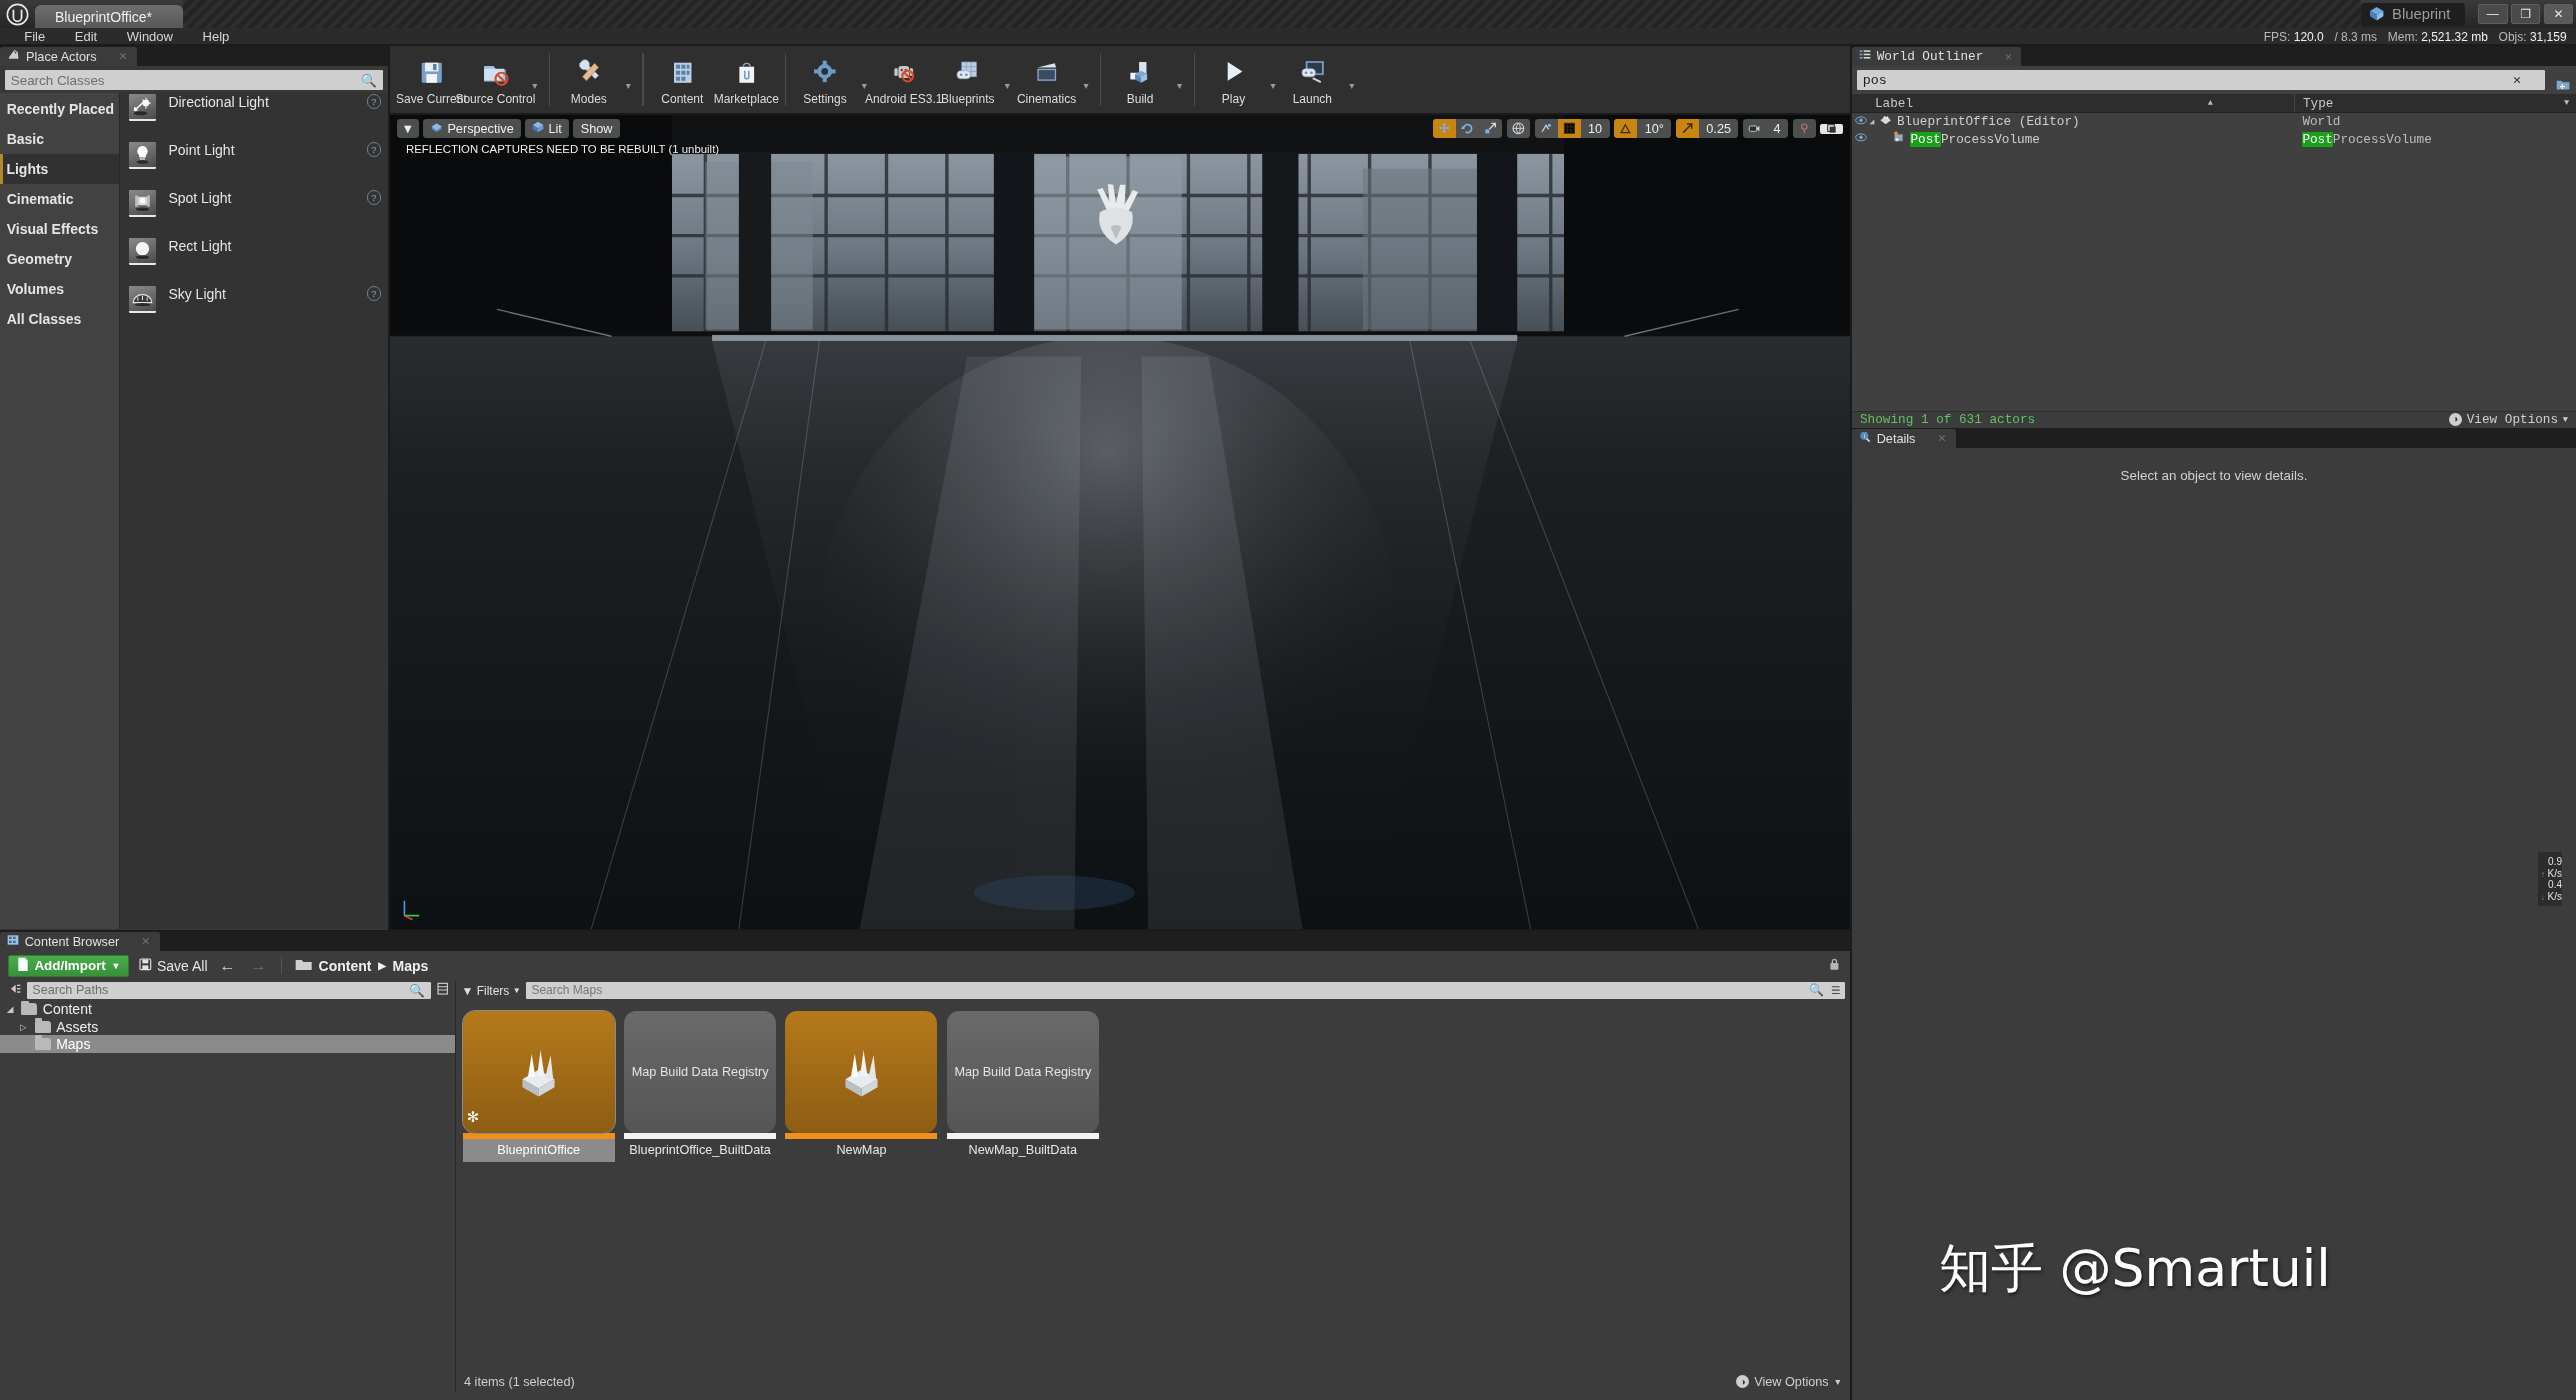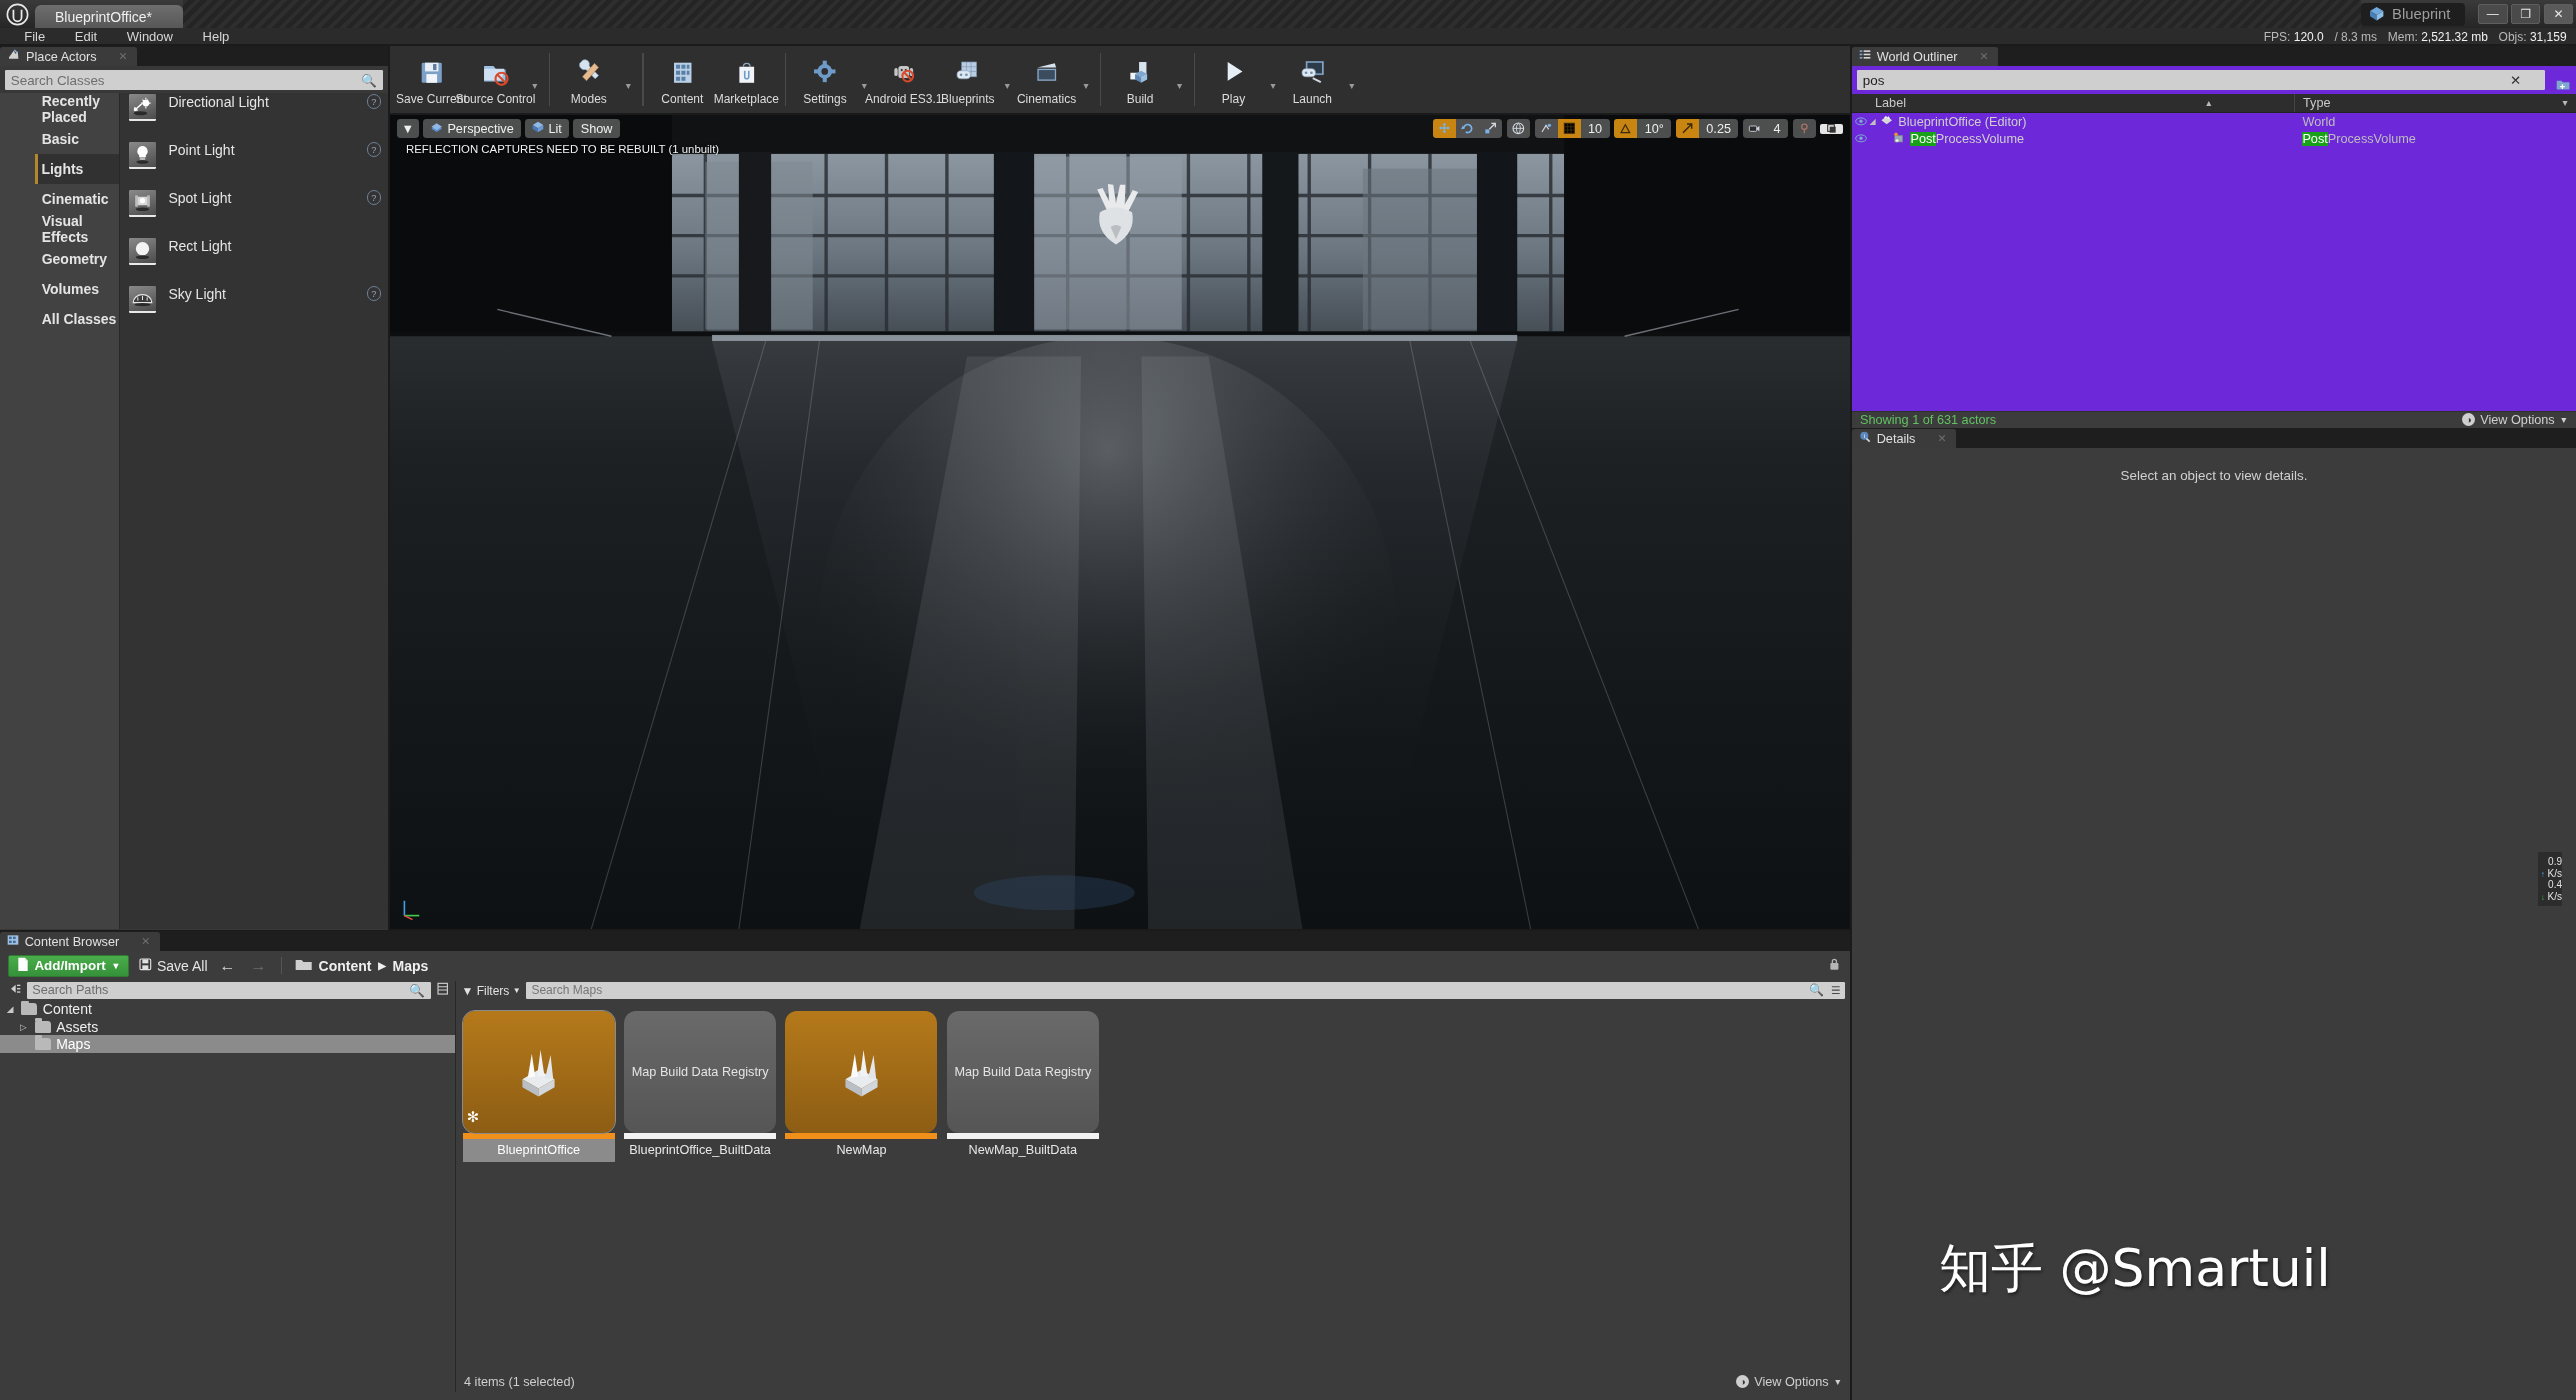--- a/index.html
+++ b/index.html
@@ -79,21 +79,21 @@
   .pa-search {
     margin:4px 5.4px 2.7px 5.4px; height:20px; background:#cfcfcf; border-radius:1.3px;
     display:flex; align-items:center; padding:0 5.4px;
     color:#6d6d6d; font-size:13.4px; position:relative;
   }
   .pa-search .mag { position:absolute; right:5.4px; color:#4a4a4a; font-size:12.7px; }
   .pa-body { display:flex; height:836px; }
   .pa-cats { width:119px; background:#424242; padding-top:1.3px; }
   .pa-cat {
     height:30px; display:flex; align-items:center; padding-left:6.7px;
-    font-size:14px; color:#e4e4e4; font-weight:bold;margin-left:35px;
+    font-size:14px; color:#e4e4e4; font-weight:bold;
   }
   .pa-cat.sel { background:#313131; border-left:3.4px solid #b5872b; padding-left:3.4px; }
   .pa-list { flex:1; background:#333333; border-left:0.7px solid #282828; padding-top:1.3px; }
   .pa-row { height:48px; display:flex; padding:0 6.7px 0 9.4px; }
   .pa-thumb {
     width:27px; height:27px; border-radius:1.3px; margin-right:12px;
     background:linear-gradient(160deg,#8a8a8a,#4b4b4b);
     border-bottom:2px solid #e9e9e9; position:relative; overflow:hidden;
     display:flex; align-items:center; justify-content:center;
   }
@@ -147,21 +147,21 @@
     width:23px; display:flex; align-items:center; justify-content:center;
     font-size:12px; color:#eee;
   }
   .titm.on { background:#c98512; }
   .titm.num { width:auto; padding:0 7.4px; font-size:12.7px; }
   .vp-axis { position:absolute; left:9.4px; bottom:8px; width:27px; height:27px; z-index:5; }
 
   
   .outliner {
     position:absolute; left:1851px; top:46px; width:725px; height:382px;
-    background:#6d28d9; border-left:1.3px solid #1b1b1b;
+    background:#404040; border-left:1.3px solid #1b1b1b;font-family:Liberation Mono, monospace;
   }
   .ol-search {
     margin:4px 5.4px; height:20px; background:#cfcfcf; border-radius:1.3px;
     display:flex; align-items:center; padding:0 5.4px; color:#1d1d1d; font-size:13.4px;
     position:relative;
   }
   .ol-search .clr { position:absolute; right:24px; color:#333; font-size:13.4px; }
   .ol-head {
     height:19px; background:#2d2d2d; display:flex; align-items:center;
     font-size:12.7px; color:#c9c9c9; border-bottom:0.7px solid #222;

